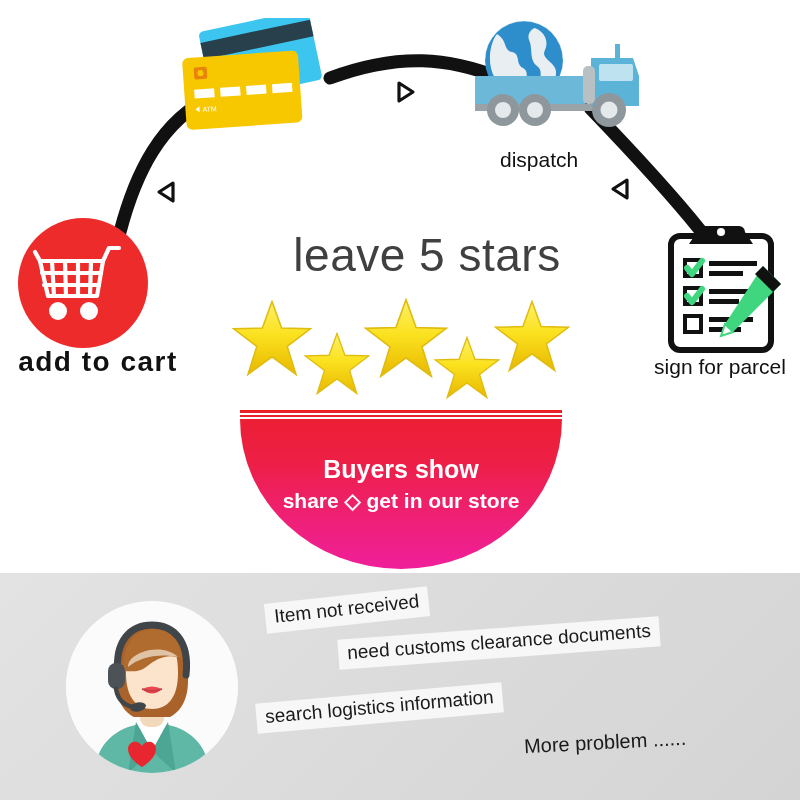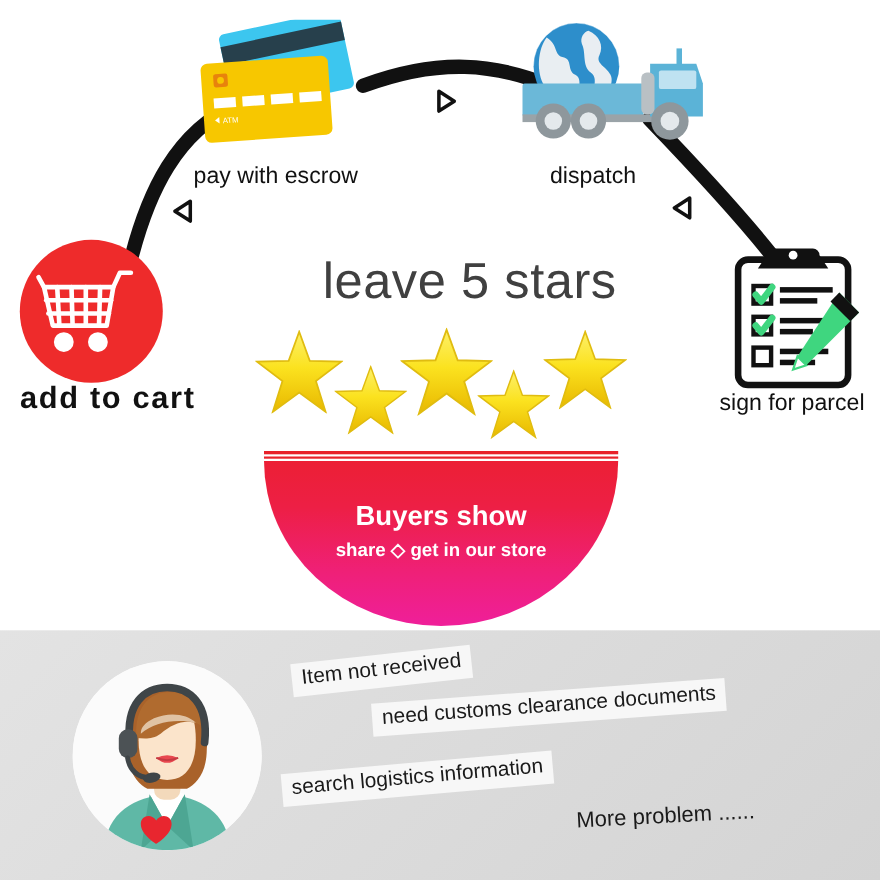--- a/index.html
+++ b/index.html
@@ -45,21 +45,21 @@
   #banner{position:absolute;left:240px;top:407px;width:322px;height:162px;}
   #banner-line{position:absolute;left:0;top:3px;width:322px;height:3px;background:#e8212a;}
   #banner-line2{position:absolute;left:0;top:8px;width:322px;height:2px;background:#e8212a;}
   #banner-bowl{position:absolute;left:0;top:12px;width:322px;height:150px;
       border-bottom-left-radius:161px 150px;border-bottom-right-radius:161px 150px;
       background:linear-gradient(180deg,#ec1f35 0%,#ed1f45 28%,#ef2078 68%,#ef1f9a 100%);
       overflow:hidden;}
   #banner-t1{position:absolute;left:0;top:36px;width:322px;text-align:center;
       color:#fff;font-size:25px;font-weight:bold;}
   #banner-t2{position:absolute;left:0;top:70px;width:322px;text-align:center;
-      color:#fff;font-size:17px;font-weight:bold;}
+      color:#fff;font-size:21px;font-weight:bold;}
 
   
   #support{position:absolute;left:0;top:573px;width:800px;height:227px;
       background:linear-gradient(135deg,#e3e3e3 0%,#dcdcdc 45%,#d4d4d4 100%);overflow:hidden;}
   #agent{position:absolute;left:66px;top:28px;width:172px;height:172px;border-radius:50%;
       background:#fbfbfb;overflow:hidden;}
 
   .tag{position:absolute;background:#f7f7f7;color:#1a1a1a;
       font-size:19px;padding:3px 9px 5px 9px;white-space:nowrap;font-weight:400;}
   #tag1{left:265px;top:22px;transform:rotate(-6.2deg);}
@@ -131,21 +131,20 @@
           </g>
           <rect x="18" y="68" width="20" height="9" fill="#ffffff"></rect>
           <rect x="44" y="68" width="20" height="9" fill="#ffffff"></rect>
           <rect x="70" y="68" width="20" height="9" fill="#ffffff"></rect>
           <rect x="96" y="68" width="20" height="9" fill="#ffffff"></rect>
           <polygon points="18,88 22,85 22,91" fill="#ffffff"></polygon>
           <text x="25" y="91" font-family="Liberation Sans, sans-serif" font-size="7" fill="#ffffff">ATM</text>
         </g>
       </svg>
     </div>
-    <div id="pay-label">pay with escrow</div>
 
     <div class="node" id="truck-node">
       <svg width="190" height="128" viewBox="0 0 190 128">
 
         <g>
           <circle cx="61" cy="46" r="39" fill="#2d8ecb"></circle>
           <path d="M34 20 C45 27 40 36 49 38 C58 40 52 50 60 54 C68 58 60 70 66 78 C55 82 40 76 32 64 C24 52 26 30 34 20Z" fill="#e9eef2"></path>
           <path d="M72 14 C82 18 86 28 82 36 C78 44 88 46 92 54 C96 62 88 76 78 82 C74 66 82 58 74 52 C66 46 70 34 66 26 C64 20 68 15 72 14Z" fill="#e9eef2"></path>
           <path d="M22 46 a39 39 0 0 1 78 0" fill="none" stroke="#ffffff" stroke-width="0.8" opacity="0.45"></path>
         </g>

